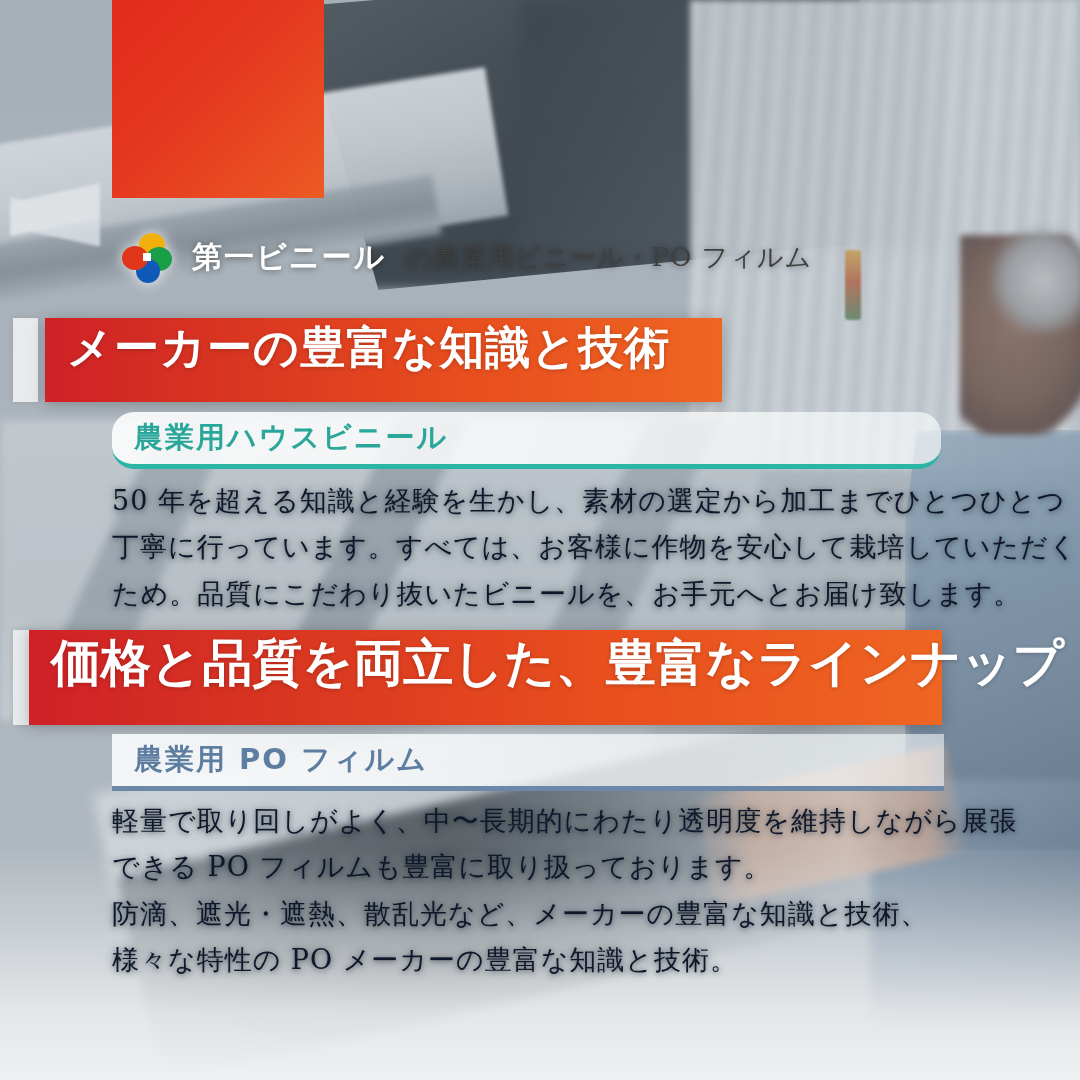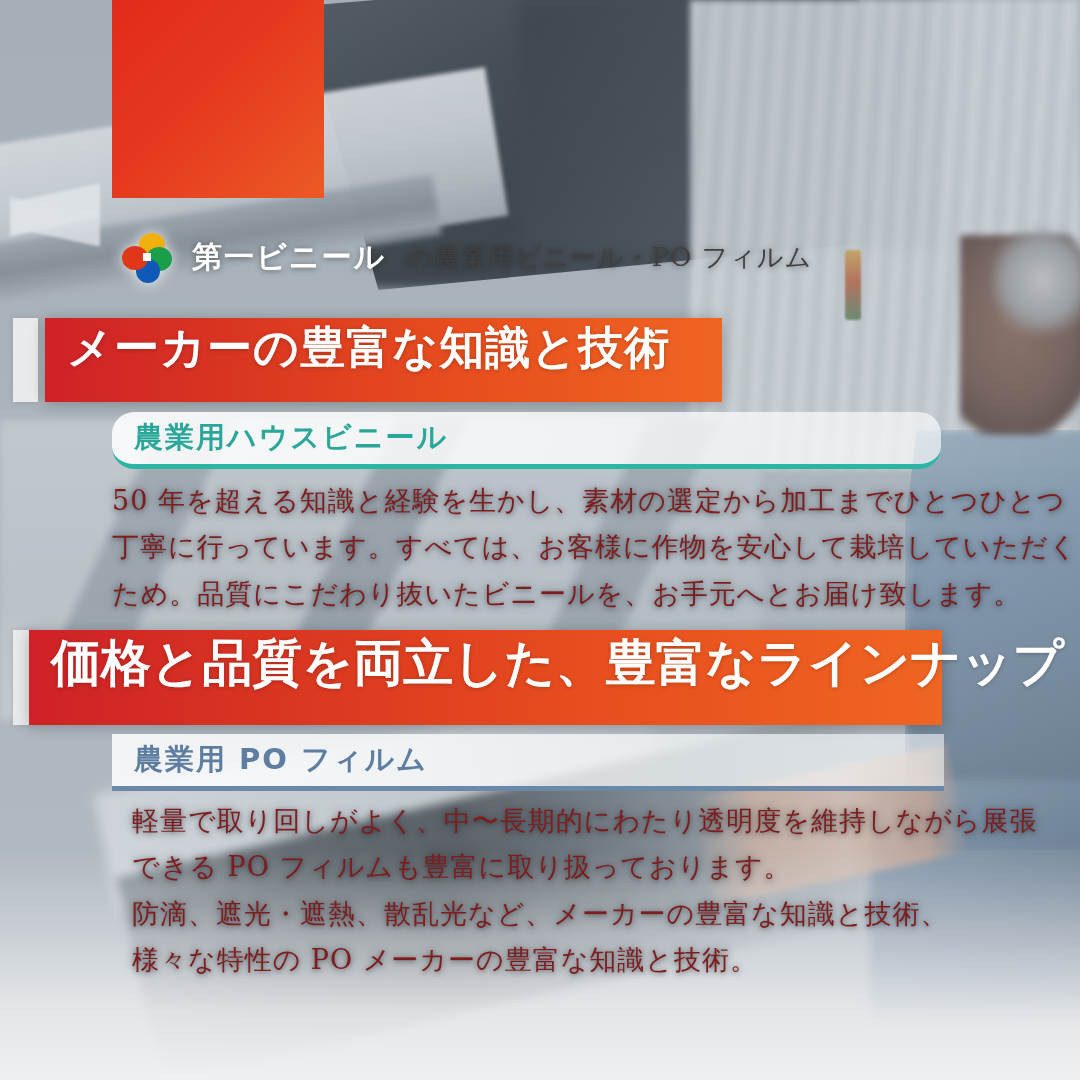--- a/index.html
+++ b/index.html
@@ -186,24 +186,24 @@
   .sub-text{
     font-family:"DejaVu Sans","Liberation Sans",sans-serif;
     font-size:29px;font-weight:700;letter-spacing:2px;padding-left:22px;white-space:nowrap;
   }
   .sub-1 .sub-text{color:#2aa79a;}
   .sub-2 .sub-text{color:#5e7ea1;}
 
   
   .body-block{position:absolute;}
   .body-1{left:112px;top:478px;width:880px;}
-  .body-2{left:112px;top:798px;width:880px;margin-left:20px;}
+  .body-2{left:112px;top:798px;width:880px;}
   .body-line{
     font-family:"DejaVu Serif","Liberation Serif",serif;
-    font-size:27px;color:#7f1d1d;letter-spacing:1px;
+    font-size:27px;color:#0f172a;letter-spacing:1px;
     line-height:1.72;white-space:nowrap;
     text-shadow:0 1px 5px rgba(20,30,40,.55),0 0 12px rgba(20,30,40,.30);
   }
 </style>
 </head>
 <body>
 
 <div id="stage">
 
   <div class="bg-layer">

